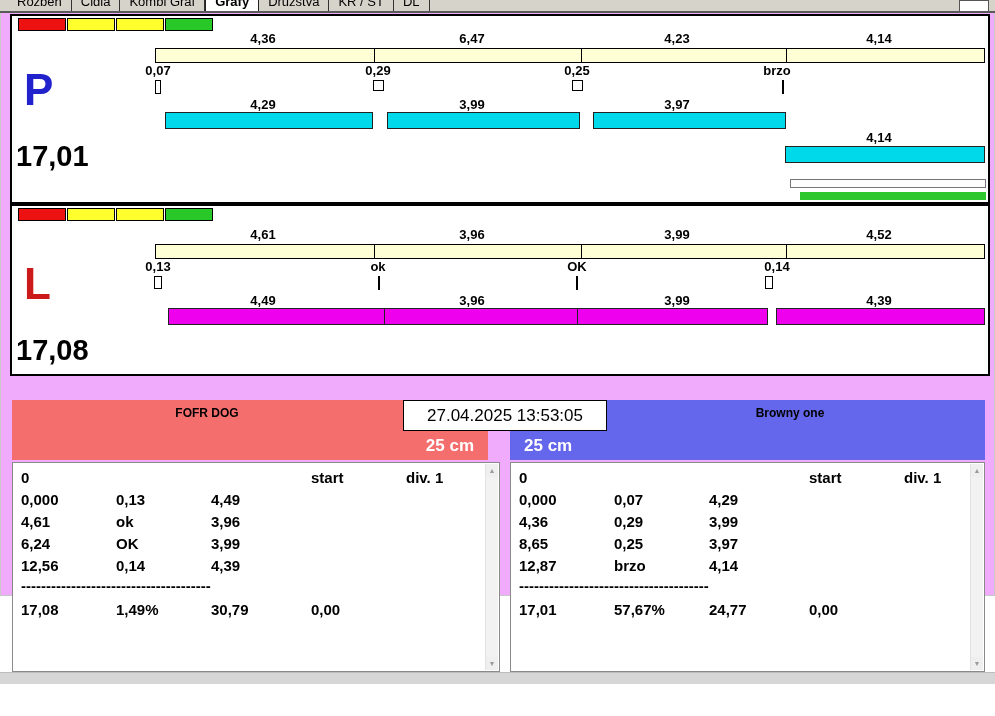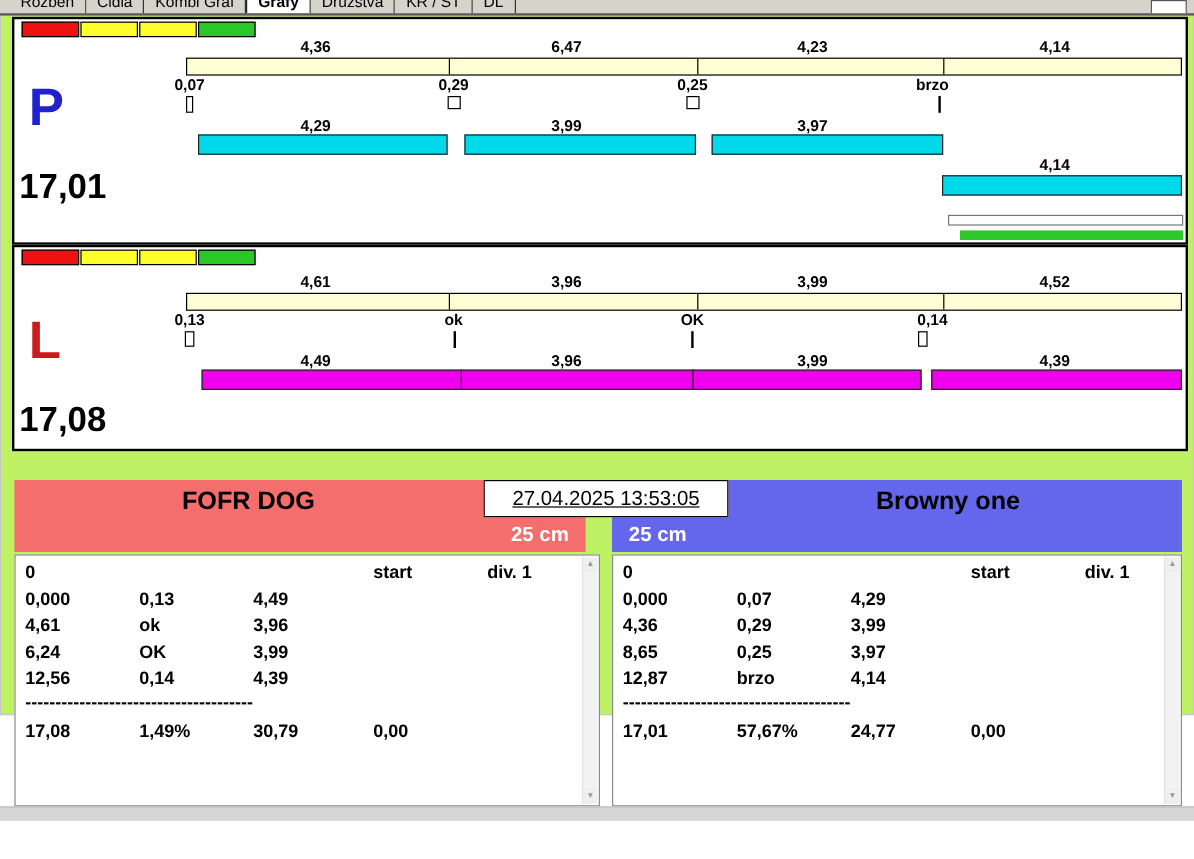--- a/index.html
+++ b/index.html
@@ -1,18 +1,18 @@
 <!DOCTYPE html>
 <html style="--bar_p: #00d9e9; --bar_l: #ee00ee; --segment: #ffffd6; --team_left: #f56e6e; --team_right: #6466eb; --ind_red: #ee1111; --ind_yellow: #ffff2e; --ind_green: #28c828; --letter_p: #2222cc; --letter_l: #cc1a1a;"><head>
 <meta charset="utf-8">
 <style>
   * { margin:0; padding:0; box-sizing:border-box; }
   html,body { width:995px; height:716px; }
   body { font-family:"Liberation Sans", sans-serif; background:#fff; overflow:hidden; }
-  .screen { position:relative; width:995px; height:596px; background:#bef264; outline:1px solid #c8c8c8; outline-offset:-1px; }
+  .screen { position:relative; width:995px; height:596px; background:#f0abfc; outline:1px solid #c8c8c8; outline-offset:-1px; }
 
   
   .tabbar { position:absolute; left:0; top:0; width:995px; height:13px; background:#d6d3cb; border-bottom:2px solid #5a5a5a; overflow:hidden; }
   .tabs { position:absolute; left:8px; top:-9px; white-space:nowrap; }
   .tab { display:inline-block; padding:2px 9px; font-size:13px; color:#000; border-right:1px solid #333; background:#d6d3cb; }
   .tab.selected { background:#fff; border:1px solid #222; font-weight:bold; }
   .corner-box { position:absolute; right:6px; top:0; width:30px; height:12px; background:#fff; border:1px solid #555; }
 
   
   .panel { position:absolute; left:10px; width:980px; background:#fff; border:2px solid #000; }
@@ -66,31 +66,31 @@
   #panel-l .total { top:130px; }
 
   .spare-outline { position:absolute; left:778px; top:163px; width:196px; height:9px; background:#fdfdfd; border:1px solid #777; }
   .spare-green   { position:absolute; left:788px; top:176px; width:186px; height:8px; background:#2ec82e; }
 
   
   .scoreboard { position:absolute; left:12px; top:400px; width:973px; height:272px; }
   .thead { position:absolute; top:0; height:60px; }
   .thead.left  { left:0; width:476px; background:var(--team_left,#f56e6e); }
   .thead.right { left:498px; width:475px; background:var(--team_right,#6466eb); }
-  .team-name { position:absolute; top:6px; font-size:21px; font-weight:bold; color:#000; text-align:center; }
+  .team-name { position:absolute; top:6px; font-size:12px; font-weight:bold; color:#000; text-align:center; }
   .thead.left  .team-name { left:0; width:390px; }
   .thead.right .team-name { left:85px; width:390px; }
   .team-dogs { position:absolute; top:36px; font-size:13px; font-weight:bold; color:#fff; text-align:center; }
   .thead.left  .team-dogs { left:0; width:420px; }
   .thead.right .team-dogs { left:60px; width:415px; }
   .cat { position:absolute; bottom:4px; font-size:17px; font-weight:bold; color:#fff; }
   .thead.left .cat { right:14px; }
   .thead.right .cat { left:14px; }
   .timestamp { position:absolute; left:391px; top:0; width:204px; height:31px; background:#fff; border:1px solid #000;
-               font-size:17px; color:#000; text-align:center; line-height:29px; z-index:5;text-decoration:underline; }
+               font-size:17px; color:#000; text-align:center; line-height:29px; z-index:5; }
 
   .rtable { position:absolute; top:62px; height:210px; background:#fff; border:1px solid #8a8a8a; font-weight:bold; font-size:15px; color:#000; }
   .rtable.left  { left:0; width:488px; }
   .rtable.right { left:498px; width:475px; }
   .tbody { position:absolute; left:8px; top:4px; right:18px; }
   .trow { display:grid; grid-template-columns:95px 95px 100px 95px 1fr; height:22px; line-height:22px; }
   .col1{grid-column:1;} .col2{grid-column:2;} .col3{grid-column:3;} .col4{grid-column:4;} .col5{grid-column:5;}
   .trow.seprow { display:block; height:20px; line-height:18px; overflow:hidden; white-space:nowrap; }
   .trow.totalrow { margin-top:2px; }
 

